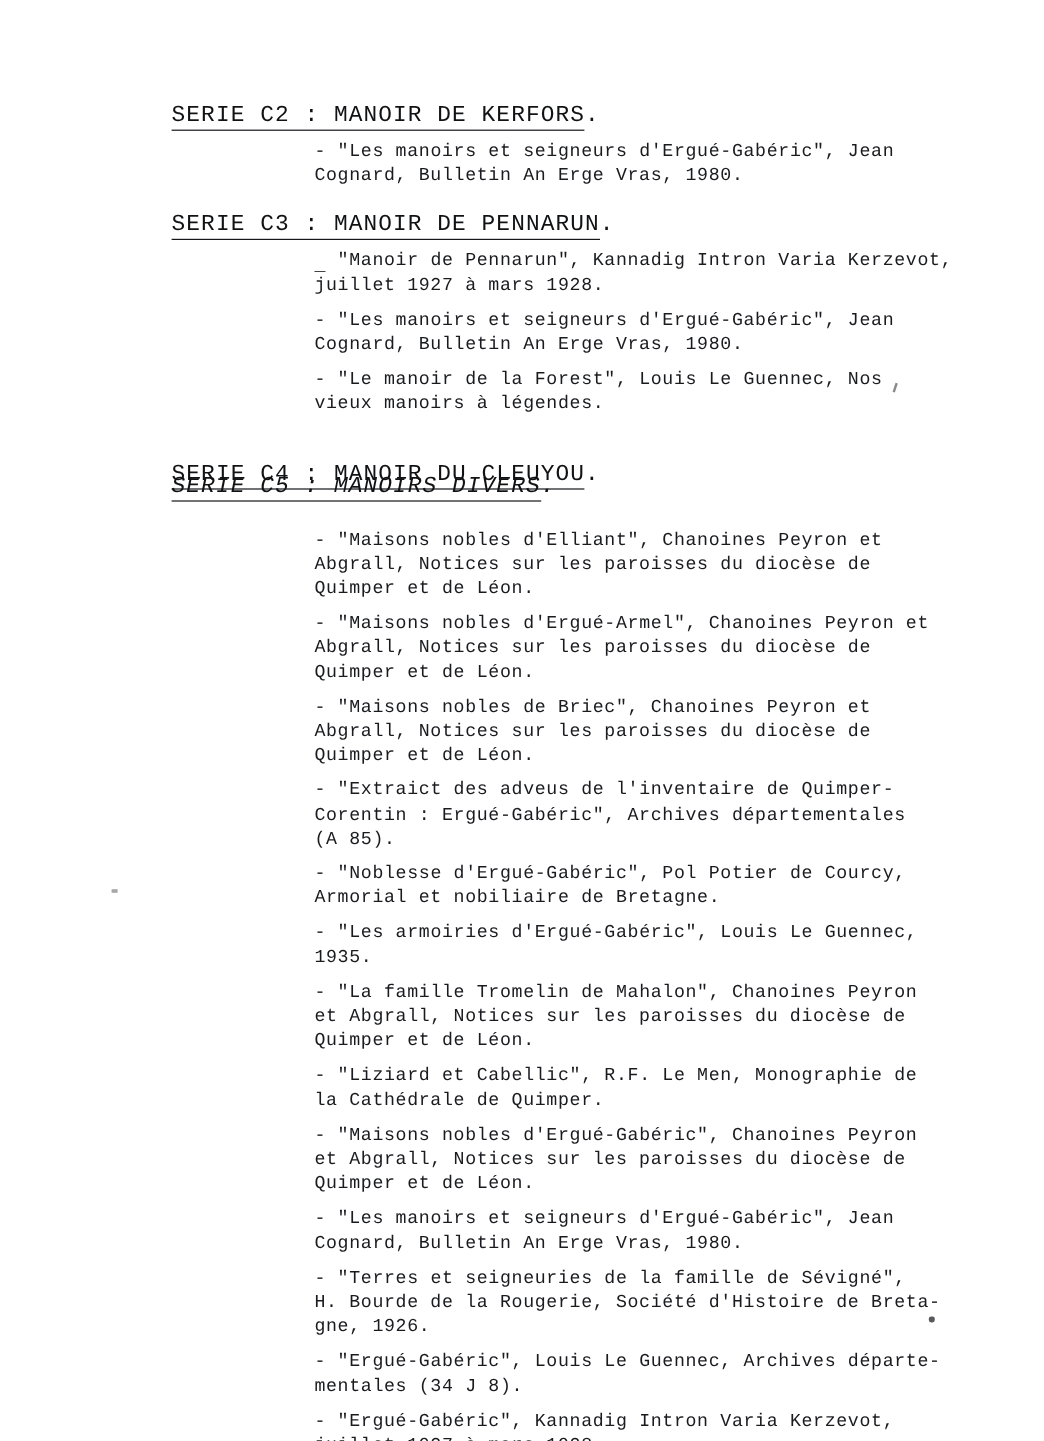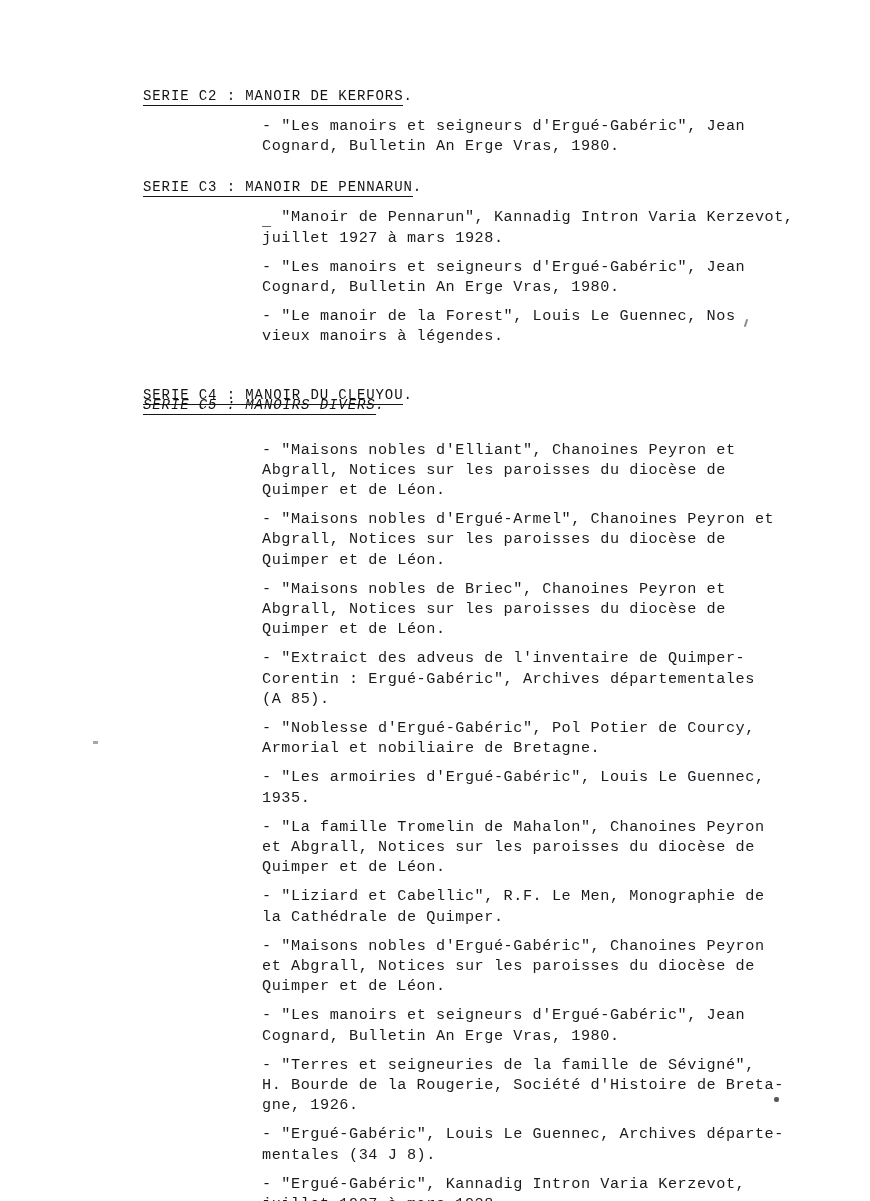--- a/index.html
+++ b/index.html
@@ -20,21 +20,21 @@
   }
   .doc {
     position: absolute;
     left: 0;
     top: 0;
     width: 870px;
   }
   .section-heading {
     margin: 0;
     padding: 0;
-    font-size: 14px;
+    font-size: 19px;
     line-height: 20px;
     letter-spacing: 0.9px;
     font-weight: 400;
     white-space: pre;
     color: #111214;
   }
   .section-heading .head-text {
     border-bottom: 1.6px solid #15161a;
     padding-bottom: 1px;
   }

